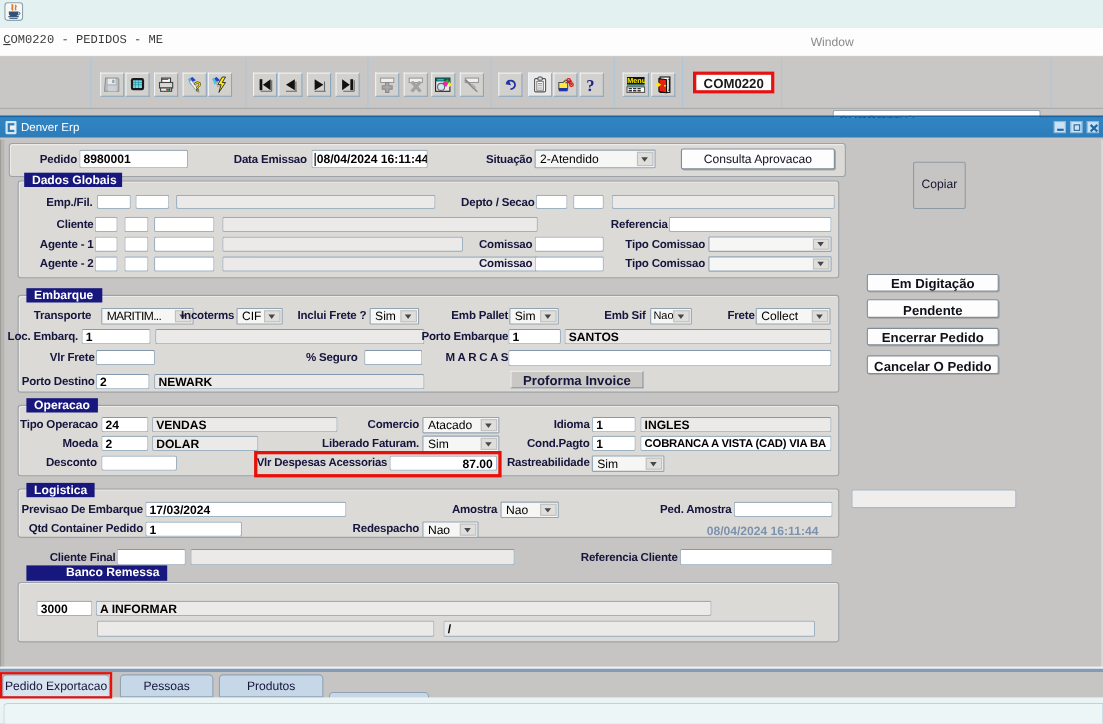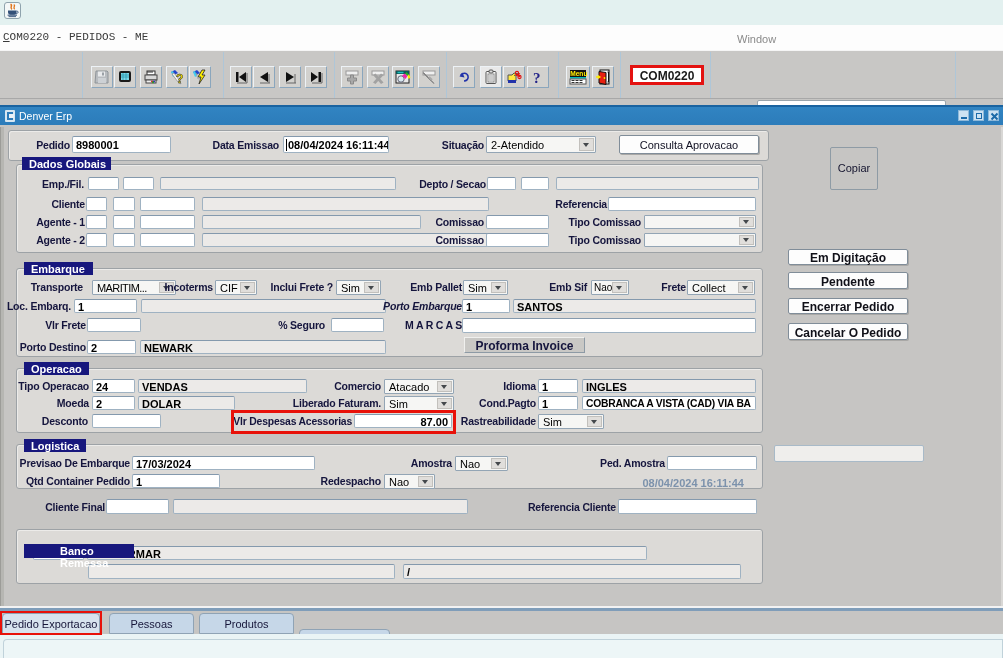--- a/index.html
+++ b/index.html
@@ -285,21 +285,21 @@
 <div class="dd" style="left:336px;top:280px;width:45px;height:15px;">Sim<span class="ar"></span></div>
 <div class="lbl" style="right:541px;top:281px;">Emb Pallet</div>
 <div class="dd" style="left:463px;top:280px;width:45px;height:15px;">Sim<span class="ar"></span></div>
 <div class="lbl" style="right:416px;top:281px;">Emb Sif</div>
 <div class="dd" style="left:591px;top:280px;width:38px;height:15px;padding-left:2px;font-size:10px;">Nao<span class="ar"></span></div>
 <div class="lbl" style="right:317px;top:281px;">Frete</div>
 <div class="dd" style="left:687px;top:280px;width:68px;height:15px;">Collect<span class="ar"></span></div>
 <div class="lbl" style="right:932px;top:300px;">Loc. Embarq.</div>
 <div class="inp ctr" style="left:74px;top:299px;width:63px;height:14px;">1</div>
 <div class="inp gray" style="left:141px;top:299px;width:245px;height:14px;"></div>
-<div class="lbl" style="right:541px;top:300px;font-style:italic;">Porto Embarque</div>
+<div class="lbl" style="right:541px;top:300px;">Porto Embarque</div>
 <div class="inp ctr" style="left:462px;top:299px;width:48px;height:14px;">1</div>
 <div class="inp gray" style="left:513px;top:299px;width:243px;height:14px;">SANTOS</div>
 <div class="lbl" style="right:917px;top:319px;">Vlr Frete</div>
 <div class="inp" style="left:87px;top:318px;width:54px;height:14px;"></div>
 <div class="lbl" style="right:678px;top:319px;">% Seguro</div>
 <div class="inp" style="left:331px;top:318px;width:53px;height:14px;"></div>
 <div class="lbl" style="right:541px;top:319px;">M A R C A S</div>
 <div class="inp" style="left:462px;top:318px;width:294px;height:15px;"></div>
 <div class="lbl" style="right:917px;top:341px;">Porto Destino</div>
 <div class="inp ctr" style="left:87px;top:340px;width:49px;height:14px;">2</div>
@@ -349,21 +349,21 @@
 <div class="abs" style="right:259px;top:477px;font:bold 11px 'Liberation Sans';color:#7c92ac;">08/04/2024 16:11:44</div>
 </div>
 <div id="clienterow">
 <div class="lbl" style="right:898px;top:501px;">Cliente Final</div>
 <div class="inp" style="left:106px;top:499px;width:63px;height:15px;"></div>
 <div class="inp gray" style="left:173px;top:499px;width:295px;height:15px;"></div>
 <div class="lbl" style="right:387px;top:501px;">Referencia Cliente</div>
 <div class="inp" style="left:618px;top:499px;width:139px;height:15px;"></div>
 </div>
 <div class="fs" style="left:16px;top:529px;width:747px;height:55px;"></div>
-<div class="hdr" style="left:24px;top:544px;width:110px;height:14px;padding-left:36px;">Banco Remessa</div>
+<div class="hdr" style="left:24px;top:514px;width:128px;height:14px;padding-left:36px;">Banco Remessa</div>
 <div id="banco">
 <div class="inp ctr" style="left:33px;top:546px;width:51px;height:14px;">3000</div>
 <div class="inp gray" style="left:87px;top:546px;width:560px;height:14px;">A INFORMAR</div>
 <div class="inp gray" style="left:88px;top:564px;width:307px;height:15px;"></div>
 <div class="inp gray" style="left:403px;top:564px;width:338px;height:15px;">/</div>
 </div>
 
 <div class="abs" style="left:830px;top:147px;width:48px;height:43px;background:#c6c5c3;border:1px solid #8e9ba5;border-radius:2px;font:11px 'Liberation Sans';color:#15152f;text-align:center;padding-top:14px;">Copiar</div>
 <div class="btnw" style="left:788px;top:249px;width:120px;height:16px;padding-top:1px;">Em Digitação</div>
 <div class="btnw" style="left:788px;top:272px;width:120px;height:17px;padding-top:2px;">Pendente</div>

